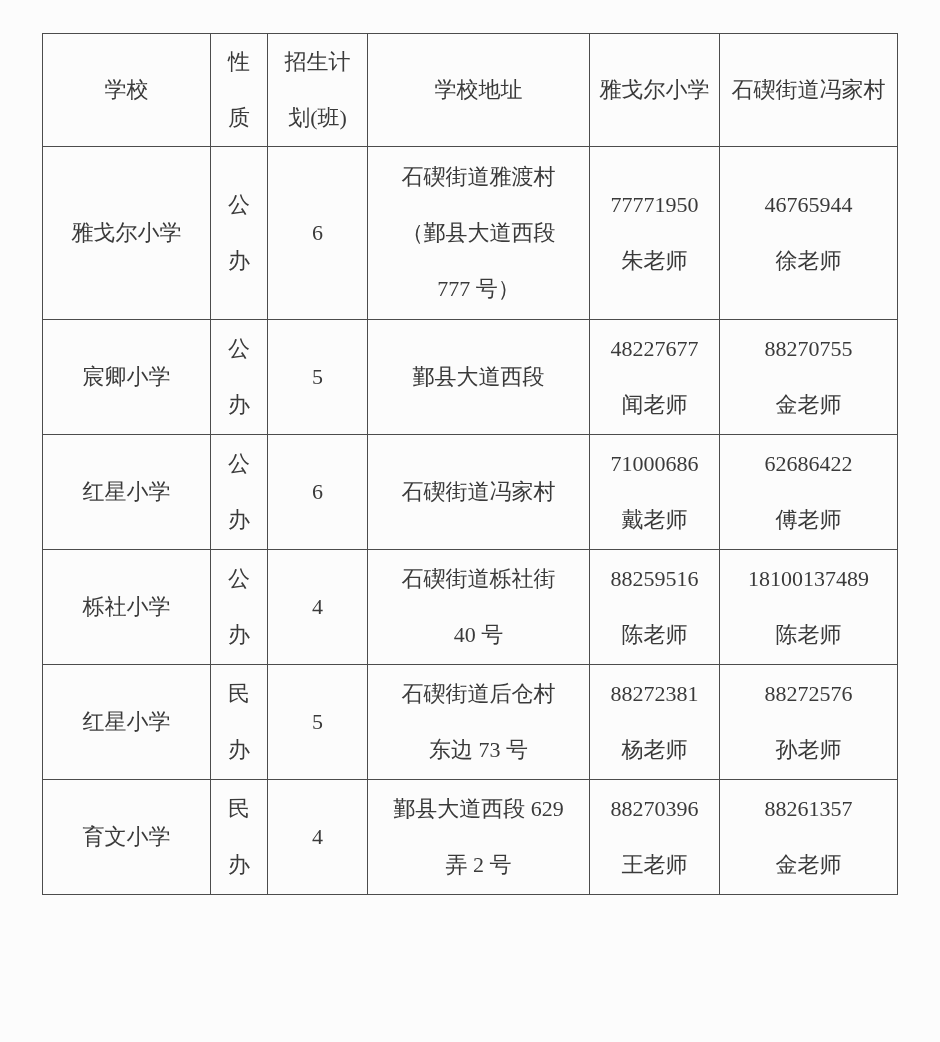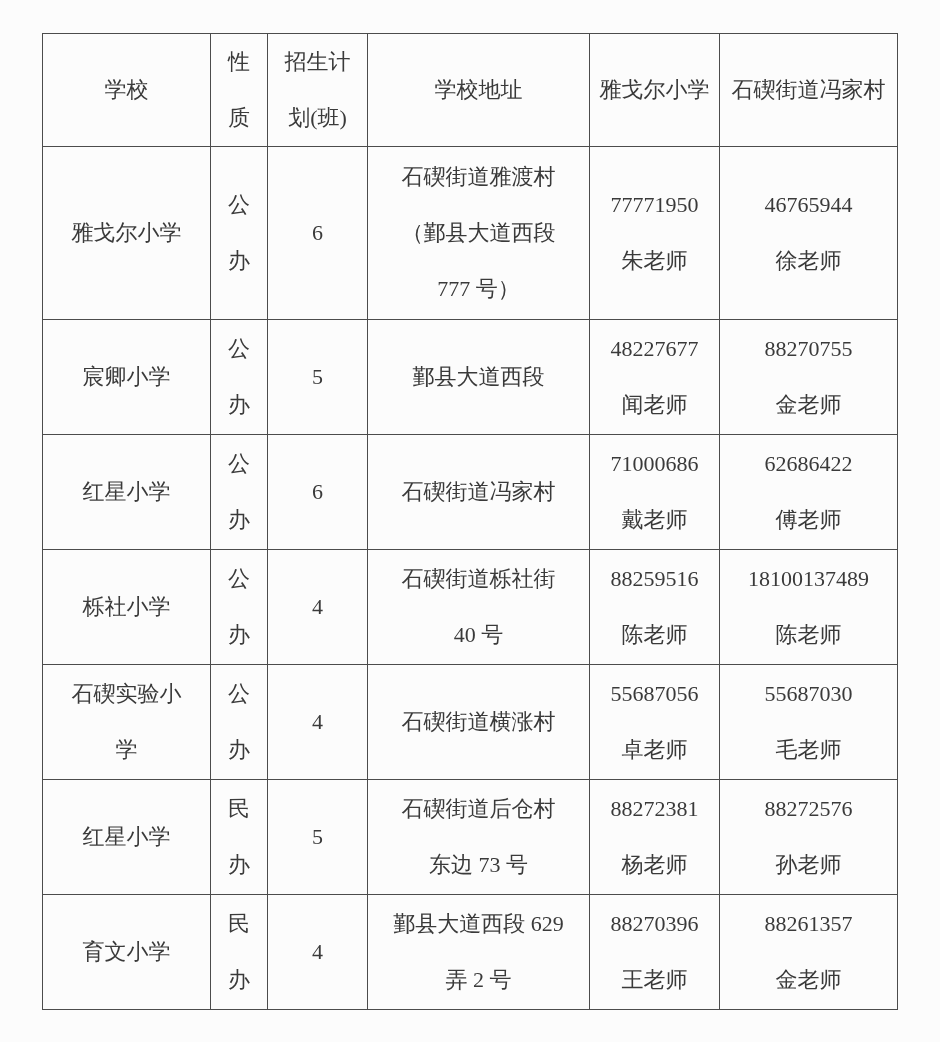--- a/index.html
+++ b/index.html
@@ -102,32 +102,20 @@
 办</td>
       <td>4</td>
       <td>石碶街道栎社街
 40 号</td>
       <td>88259516
 陈老师</td>
       <td>18100137489
 陈老师</td>
     </tr>
     <tr class="row-normal">
-      <td>石碶实验小
-学</td>
-      <td>公
-办</td>
-      <td>4</td>
-      <td>石碶街道横涨村</td>
-      <td>55687056
-卓老师</td>
-      <td>55687030
-毛老师</td>
-    </tr>
-    <tr class="row-normal">
       <td>红星小学</td>
       <td>民
 办</td>
       <td>5</td>
       <td>石碶街道后仓村
 东边 73 号</td>
       <td>88272381
 杨老师</td>
       <td>88272576
 孙老师</td>

